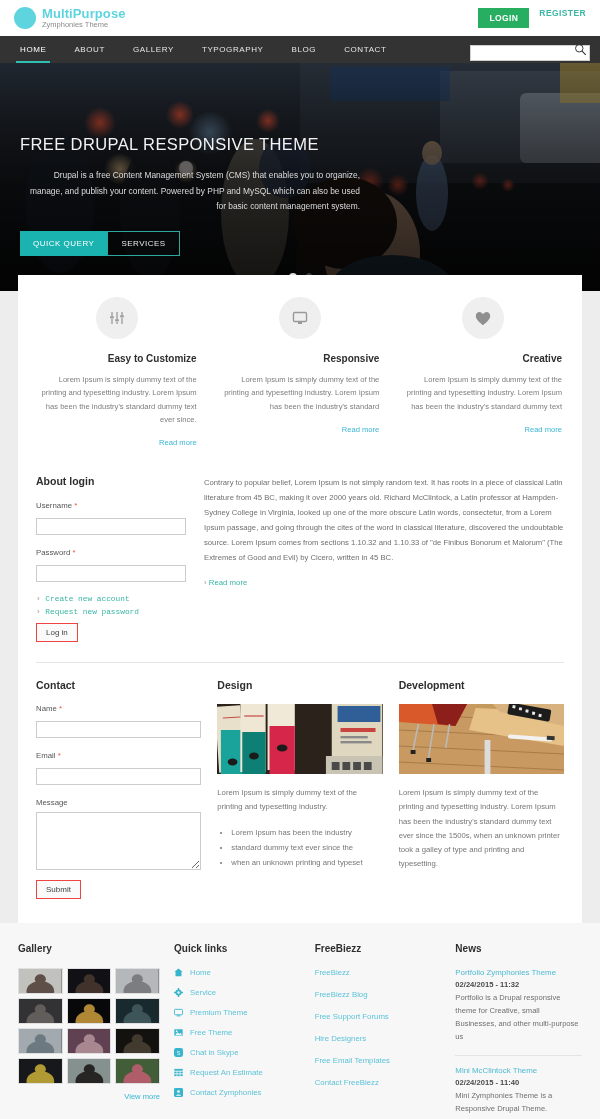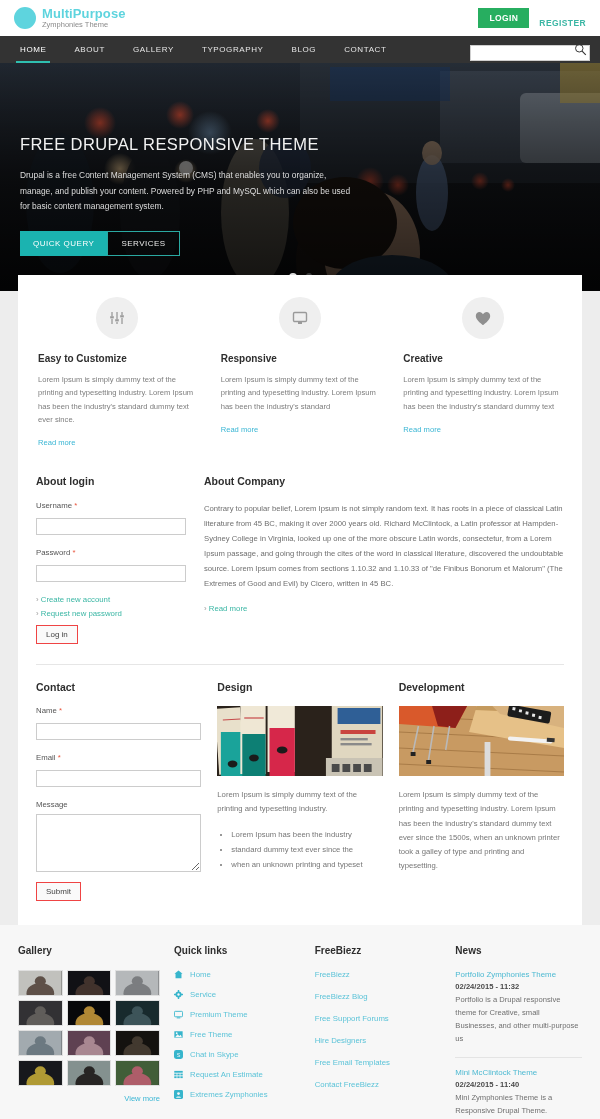--- a/index.html
+++ b/index.html
@@ -21,21 +21,21 @@
   .logo-wrap { display: flex; align-items: center; gap: 6px; }
   .logo-circle {
     width: 22px; height: 22px; border-radius: 50%;
     background: #5ed4de;
   }
   .logo-text { line-height: 1; }
   .logo-title {
     font-size: 13px; color: #5ed4de; font-weight: bold; letter-spacing: .1px;
   }
   .logo-sub { font-size: 7.5px; color: #8b8b8b; margin-top: 1px; }
-  .topbar-right { margin-left: auto; display: flex; align-items: flex-end; gap: 10px; }
+  .topbar-right { margin-left: auto; display: flex; align-items: flex-start; gap: 10px; }
   .btn-login {
     background: #27ae60; color: #fff; font-size: 8.5px; font-weight: bold;
     padding: 5px 11px; border: none; letter-spacing: .4px; cursor: pointer;
   }
   .link-register {
     color: #3ab6a4; font-size: 8.5px; font-weight: bold; letter-spacing: .4px;
     text-decoration: none; cursor: pointer;
   }
 
   
@@ -76,20 +76,21 @@
   .hero-bg { position: absolute; inset: 0; }
   .hero-content {
     position: relative; z-index: 5; padding: 72px 0 0 20px; max-width: 360px;
   }
   .hero-title {
     color: #f2f2f2; font-size: 16.5px; letter-spacing: .4px; font-weight: normal;
   }
   .hero-desc {
     color: #dcdcdc; font-size: 8.4px; line-height: 1.85; margin-top: 14px;
     max-width: 355px;
+    text-align: right;
   }
   .hero-btns { margin-top: 16px; display: flex; }
   .btn-quick {
     background: #1bb3b0; color: #fff; font-size: 8px; letter-spacing: .5px;
     padding: 7px 13px; border: none; cursor: pointer;
   }
   .btn-services {
     background: transparent; color: #e8e8e8; font-size: 8px; letter-spacing: .5px;
     padding: 7px 13px; border: 1px solid #2aa9a2; cursor: pointer;
   }
@@ -103,21 +104,21 @@
 
   
   .panel {
     background: #fff; margin: -16px 18px 0 18px; position: relative; z-index: 10;
     padding: 22px 0 0 0;
   }
   .page-wrap { background: #ededed; padding-bottom: 0; }
 
   
   .features { display: flex; padding: 0 8px 10px 8px; }
-  .feature { flex: 1; text-align: left; padding: 0 12px; }
+  .feature { flex: 1; text-align: right; padding: 0 12px; }
   .feature-ico {
     width: 42px; height: 42px; border-radius: 50%; background: #efefef;
     margin: 0 auto 14px auto; display: flex; align-items: center; justify-content: center;
   }
   .feature-title { font-size: 10px; font-weight: bold; color: #2e2e2e; margin-bottom: 9px; }
   .feature-desc { font-size: 7.6px; color: #7d7d7d; line-height: 1.75; }
   .readmore { display: block; margin-top: 12px; color: #3ab6d4; font-size: 7.6px;
               text-decoration: none; cursor: pointer; }
 
   
@@ -125,21 +126,21 @@
   .login-col { width: 150px; flex: none; }
   .sec-title { font-size: 10.5px; font-weight: bold; color: #2e2e2e; margin-bottom: 14px; }
   .field-label { font-size: 7.8px; color: #555; margin-bottom: 5px; display: block; }
   .req { color: #e9573f; }
   .txt {
     width: 100%; height: 17px; border: 1px solid #ccc; background: #fff;
     margin-bottom: 13px; font-size: 8px; padding: 0 4px; outline: none;
     font-family: "Liberation Sans", sans-serif;
   }
   .mini-link { display: block; font-size: 7.8px; color: #3ab6a4; text-decoration: none;
-               margin-bottom: 5px; cursor: pointer; }
+               margin-bottom: 5px; cursor: pointer; font-family: Liberation Mono, monospace; }
   .mini-link::before { content: "› "; color: #9a9a9a; }
   .btn-grey {
     background: #fafafa; border: 1px solid #ef4444; font-size: 8px; color: #444;
     padding: 4px 9px; margin-top: 2px; cursor: pointer;
     font-family: "Liberation Sans", sans-serif;
   }
   .about-col { flex: 1; }
   .about-body { font-size: 7.7px; color: #6f6f6f; line-height: 1.95; }
   .about-read { display: inline-block; margin-top: 13px; color: #3ab6a4; font-size: 7.8px;
                 text-decoration: none; cursor: pointer; }
@@ -349,21 +350,20 @@
         <span>Password</span>
         <span class="req"> *</span>
       </label>
       <input class="txt" type="password" value="" style="">
       <a class="mini-link">Create new account</a>
       <a class="mini-link">Request new password</a>
       <button class="btn-grey">Log in</button>
     </div>
 
     <div class="about-col">
-      <div class="sec-title">About Company</div>
       <div class="about-body">Contrary to popular belief, Lorem Ipsum is not simply random text. It has roots in a piece of classical Latin literature from 45 BC, making it over 2000 years old. Richard McClintock, a Latin professor at Hampden-Sydney College in Virginia, looked up one of the more obscure Latin words, consectetur, from a Lorem Ipsum passage, and going through the cites of the word in classical literature, discovered the undoubtable source. Lorem Ipsum comes from sections 1.10.32 and 1.10.33 of "de Finibus Bonorum et Malorum" (The Extremes of Good and Evil) by Cicero, written in 45 BC.</div>
       <a class="about-read">Read more</a>
     </div>
   </div>
 
   <div class="divider"></div>
 
   <div class="three">
     <div class="col3">
       <div class="sec-title">Contact</div>
@@ -638,21 +638,21 @@
       <span>Request An Estimate</span>
     </a>
     <a class="ql-item">
       <span class="ql-ico">
         <svg width="9" height="9" viewBox="0 0 10 10">
             <rect width="10" height="10" rx="1.6" fill="#37b5cc"></rect>
             <circle cx="5" cy="4" r="1.5" fill="#f7f7f7"></circle>
             <path d="M2.2 8.6 C2.6 6.6 7.4 6.6 7.8 8.6 Z" fill="#f7f7f7"></path>
           </svg>
       </span>
-      <span>Extremes Zymphonies</span>
+      <span>Contact Zymphonies</span>
     </a>
   </div>
 
   <div class="f-col">
     <div class="f-title">FreeBiezz</div>
     <a class="fb-item">FreeBiezz</a>
     <a class="fb-item">FreeBiezz Blog</a>
     <a class="fb-item">Free Support Forums</a>
     <a class="fb-item">Hire Designers</a>
     <a class="fb-item">Free Email Templates</a>

